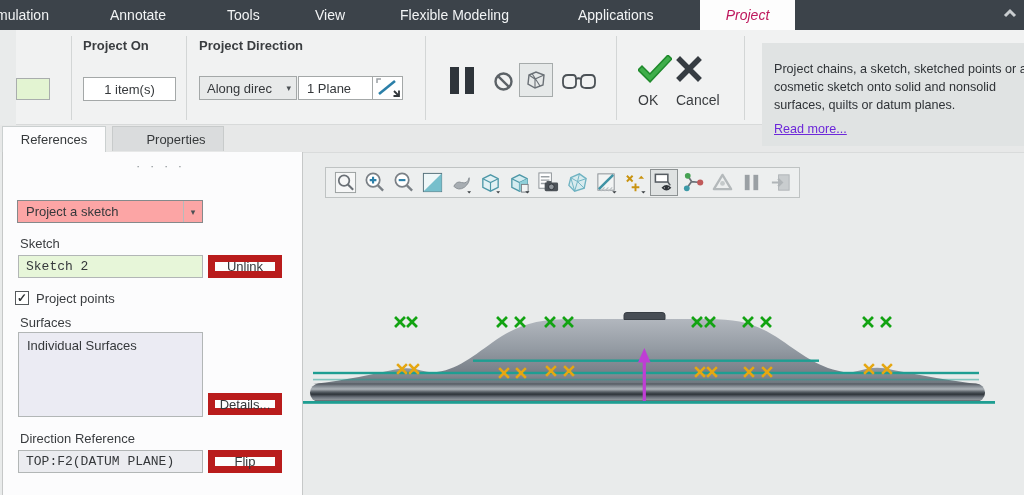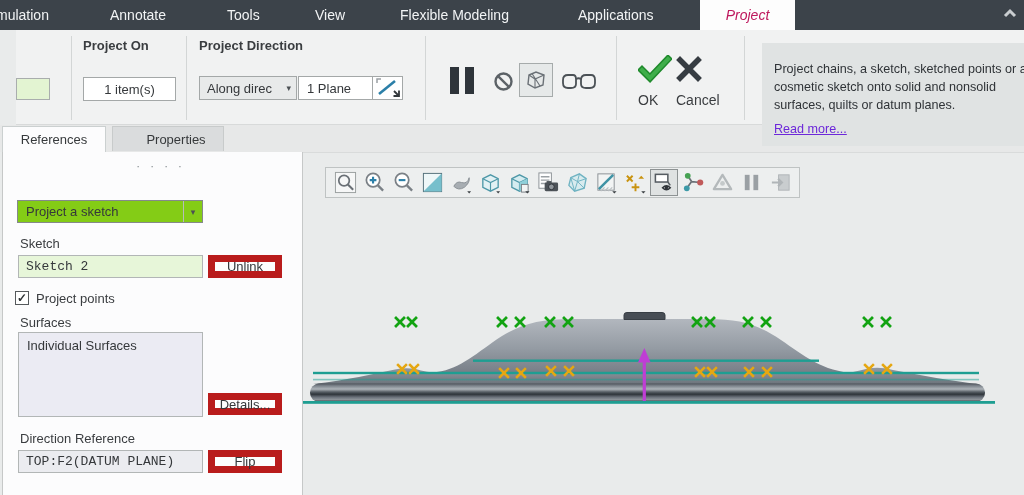--- a/index.html
+++ b/index.html
@@ -45,21 +45,21 @@
   .tabstrip { position:absolute; left:0; top:125px; width:1024px; height:27px; background:#e7e8e8; }
   .tab { position:absolute; top:1px; height:26px; font-size:13px; text-align:center; line-height:26px; color:#36393b; cursor:default; }
   .tab-active { left:2px; width:104px; background:#fcfcfd; border:1px solid #cbd0d0; border-bottom:none; }
   .tab-idle { left:112px; width:112px; height:25px; background:#dadcdd; border:1px solid #c8cbcb; border-bottom:none;padding-left:16px; }
 
   
   .panel { position:absolute; left:2px; top:152px; width:301px; height:343px; background:#fcfcfd;
     border-left:1px solid #c6c8c8; border-right:1px solid #c6c8c8; }
   .drag-dots { position:absolute; left:133px; top:6px; color:#8f9598; font-size:13px; letter-spacing:3px; }
   .plabel { position:absolute; font-size:13px; color:#3a3d40; }
-  .combo { position:absolute; left:14px; top:48px; width:186px; height:23px; background:#84cc16; border:1px solid #85898b; display:flex; align-items:center; font-size:13px; }
+  .combo { position:absolute; left:14px; top:48px; width:186px; height:23px; background:#fca5a5; border:1px solid #85898b; display:flex; align-items:center; font-size:13px; }
   .combo .combo-text { padding-left:8px; }
   .combo .combo-btn { margin-left:auto; width:19px; height:100%; border-left:1px solid #b7bbbb; display:flex; align-items:center; justify-content:center; font-size:9px; color:#4b5054; }
   .pfield { position:absolute; height:23px; border:1px solid #b2b6b6; font-size:13px; display:flex; align-items:center; padding-left:7px;font-family:Liberation Mono, monospace; }
   .sketch-field { left:15px; top:103px; width:185px; background:#e7f6d9; }
   .pbtn { position:absolute; width:74px; height:23px; background:#fdfdfd; border:7px solid #b91c1c; font-size:13px; display:flex; align-items:center; justify-content:center; cursor:default; }
   .btn-unlink { left:205px; top:103px; }
   .btn-details { left:205px; top:241px; height:22px; }
   .btn-flip { left:205px; top:298px; }
   .chkbox { position:absolute; left:12px; top:139px; width:14px; height:14px; background:#fff; border:1px solid #55595c; font-size:12px; line-height:13px; text-align:center; color:#2e3234; font-weight:bold; }
   .surf-list { position:absolute; left:15px; top:180px; width:185px; height:85px; background:#ebebf3; border:1px solid #b2b6b6; font-size:13px; padding:5px 0 0 8px; }

